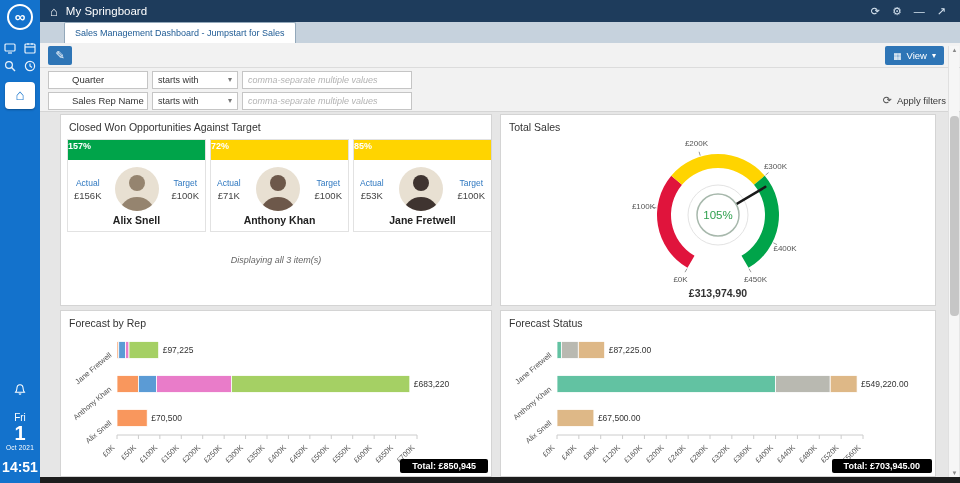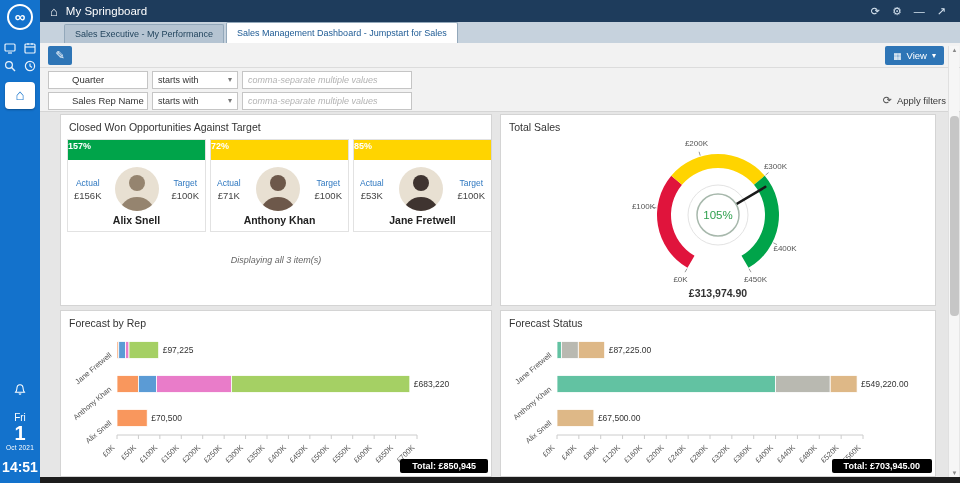--- a/index.html
+++ b/index.html
@@ -145,21 +145,20 @@
     <span class="tb-title">My Springboard</span>
     <span class="tb-icons">
       <span>⟳</span>
       <span>⚙</span>
       <span>—</span>
       <span>↗</span>
     </span>
   </div>
 
   <div class="tabbar">
-    <div class="tab">Sales Executive - My Performance</div>
     <div class="tab active">Sales Management Dashboard - Jumpstart for Sales</div>
   </div>
 
   <div class="toolbar">
     <div class="btn-edit">
       <span>✎</span>
     </div>
     <div class="btn-view">
       <span class="vg">▦</span>
       <span>View</span>

